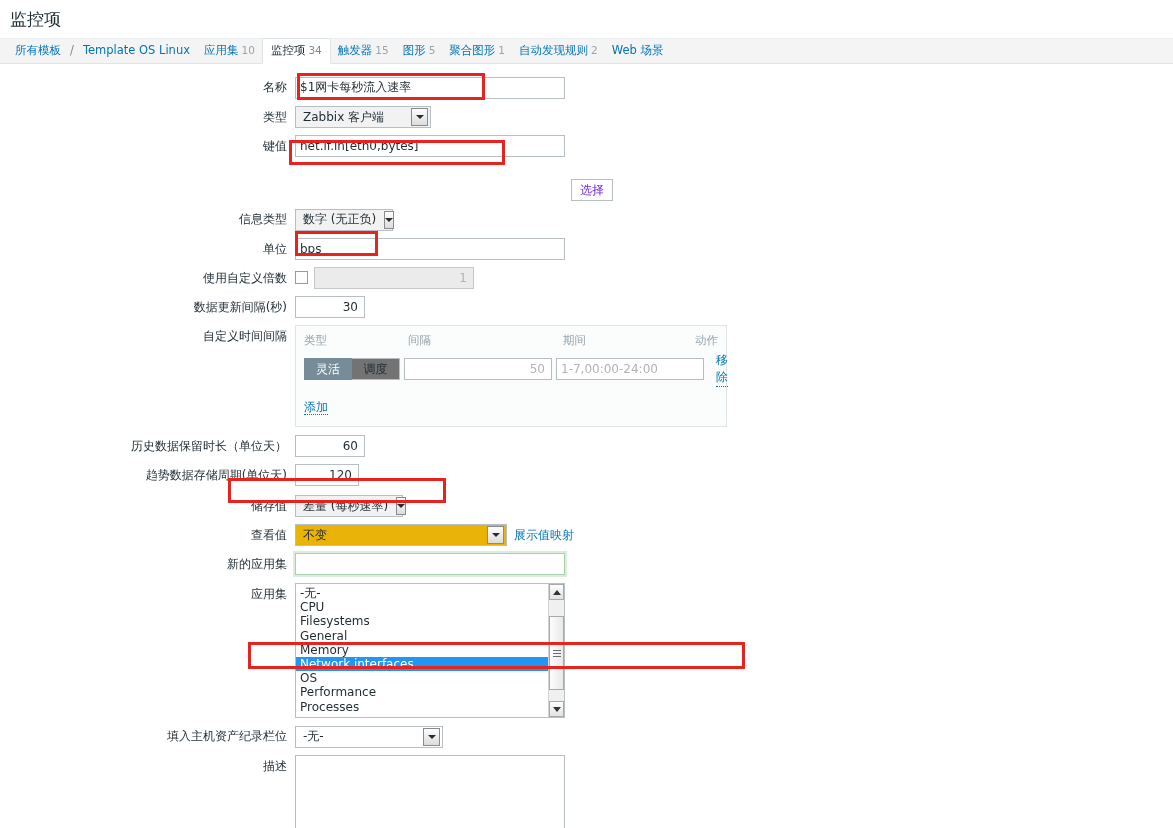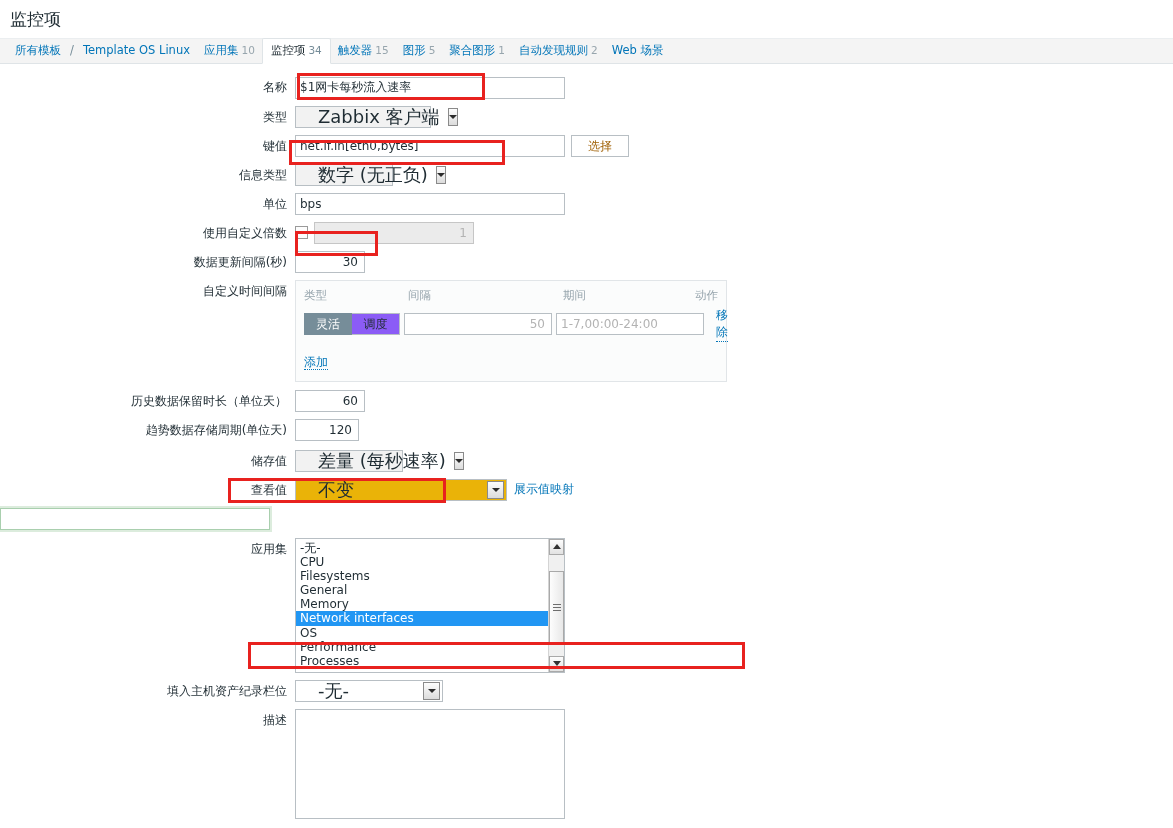--- a/index.html
+++ b/index.html
@@ -75,25 +75,25 @@
   }
   input.txt::placeholder { color: #b3b3b3; }
   input.num { text-align: right; padding-right: 6px; }
   input.disabled { background: #ebebeb; color: #a8a8a8; border-color: #c6c6c6; }
 
   .sel {
     height: 22px;
     box-sizing: border-box;
     border: 1px solid #b8bfc4;
     background: #f2f2f2;
-    font-size: 18px;
+    font-size: 12px;
     color: #1f2c33;
     display: inline-flex;
     align-items: center;
-    padding-left: 22px;
+    padding-left: 7px;
     position: relative;
     white-space: nowrap;
   }
   .sel .arrowbox {
     width: 17px; height: 18px;
     margin-left: auto;
     margin-right: 2px;
     background: linear-gradient(#fdfdfd, #dcdcdc);
     border: 1px solid #8a8a8a;
     box-sizing: border-box;
@@ -107,25 +107,26 @@
     display: block;
   }
   .sel .seltext { padding-right: 8px; }
 
   .btn {
     height: 22px;
     box-sizing: border-box;
     border: 1px solid #b8bfc4;
     background: #ffffff;
     font-size: 12px;
-    color: #a16207;
-    padding: 0 16px;
+    color: #6d28d9;
+    padding: 0 8px;
     line-height: 20px;
     cursor: pointer;
     font-family: "DejaVu Sans", "Liberation Sans", sans-serif;
+    margin-top: 44px;
   }
 
   .lnk { color: #0275b8; font-size: 12px; text-decoration: none; border-bottom: 1px dotted #0275b8; cursor: pointer;}
   .lnk.plain { border-bottom: none; }
 
   
   .intervals {
     border: 1px solid #e1e5e8;
     background: #fbfcfc;
     width: 432px;
@@ -135,21 +136,21 @@
   .ihead { display: flex; font-size: 11.5px; color: #97a5ad; margin-bottom: 4px; }
   .irow { display: flex; align-items: center; }
   .toggle { display: flex; height: 22px; }
   .toggle span {
     display: flex; align-items: center; justify-content: center;
     width: 48px; font-size: 12px;
     border: 1px solid #b8bfc4;
     box-sizing: border-box;
     cursor: pointer;
     color: #1f2c33;
-    background: #8b5cf6;
+    background: #737373;
   }
   .toggle span.on { background: #768d99; color: #ffffff; border-color: #768d99; }
   .toggle span + span { border-left: none; }
 
   
   .listbox {
     width: 270px; height: 135px;
     border: 1px solid #b8bfc4;
     background: #ffffff;
     box-sizing: border-box;
@@ -387,20 +388,21 @@
         <span class="seltext">不变</span>
         <span class="arrowbox">
             <i></i>
           </span>
       </div>
       <a class="lnk plain">展示值映射</a>
     </div>
   </div>
 
   <div class="row">
+    <div class="lab">新的应用集</div>
     <div class="fld">
       <input class="txt greenfocus" style="width: 270px;" value="">
     </div>
   </div>
 
   <div class="row" style="margin-top:8px">
     <div class="lab">应用集</div>
     <div class="fld">
       <div class="listbox">
         <div class="listinner">

